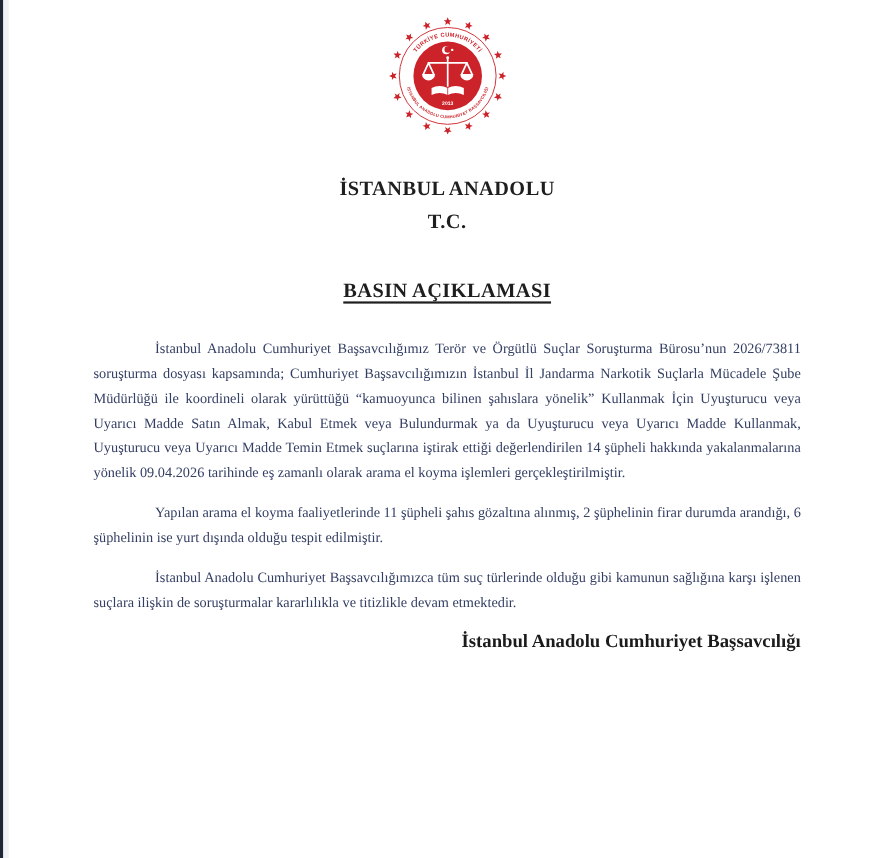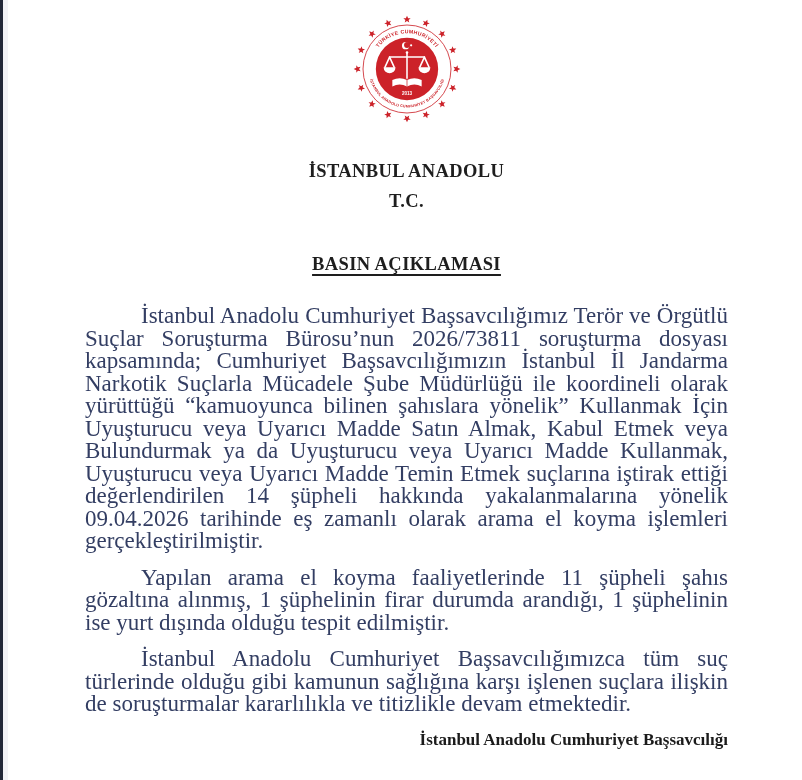--- a/index.html
+++ b/index.html
@@ -43,21 +43,21 @@
     margin-top: 38px;
     margin-bottom: 30px;
   }
   .doc-title span {
     text-decoration: underline;
     text-decoration-thickness: 2px;
     text-underline-offset: 4px;
   }
   .doc-body p {
     color: #333e63;
-    font-size: 23px;
+    font-size: 13px;
     line-height: 22.5px;
     text-align: justify;
     text-indent: 56px;
     margin-bottom: 14px;
   }
   .doc-body p.no-justify { text-align: left; }
   .signature {
     color: #1b1b1b;
     font-weight: bold;
     font-size: 17px;
@@ -142,18 +142,18 @@
     <div>İSTANBUL ANADOLU</div>
     <div>T.C.</div>
   </div>
 
   <div class="doc-title">
     <span>BASIN AÇIKLAMASI</span>
   </div>
 
   <div class="doc-body">
     <p>İstanbul Anadolu Cumhuriyet Başsavcılığımız Terör ve Örgütlü Suçlar Soruşturma Bürosu’nun 2026/73811 soruşturma dosyası kapsamında; Cumhuriyet Başsavcılığımızın İstanbul İl Jandarma Narkotik Suçlarla Mücadele Şube Müdürlüğü ile koordineli olarak yürüttüğü “kamuoyunca bilinen şahıslara yönelik” Kullanmak İçin Uyuşturucu veya Uyarıcı Madde Satın Almak, Kabul Etmek veya Bulundurmak ya da Uyuşturucu veya Uyarıcı Madde Kullanmak, Uyuşturucu veya Uyarıcı Madde Temin Etmek suçlarına iştirak ettiği değerlendirilen 14 şüpheli hakkında yakalanmalarına yönelik 09.04.2026 tarihinde eş zamanlı olarak arama el koyma işlemleri gerçekleştirilmiştir.</p>
-    <p>Yapılan arama el koyma faaliyetlerinde 11 şüpheli şahıs gözaltına alınmış, 1 şüphelinin firar durumda arandığı, 1 şüphelinin ise yurt dışında olduğu tespit edilmiştir.</p>
+    <p>Yapılan arama el koyma faaliyetlerinde 11 şüpheli şahıs gözaltına alınmış, 2 şüphelinin firar durumda arandığı, 6 şüphelinin ise yurt dışında olduğu tespit edilmiştir.</p>
     <p>İstanbul Anadolu Cumhuriyet Başsavcılığımızca tüm suç türlerinde olduğu gibi kamunun sağlığına karşı işlenen suçlara ilişkin de soruşturmalar kararlılıkla ve titizlikle devam etmektedir.</p>
     <div class="signature">İstanbul Anadolu Cumhuriyet Başsavcılığı</div>
   </div>
 
 </div>
 
 </body></html>

